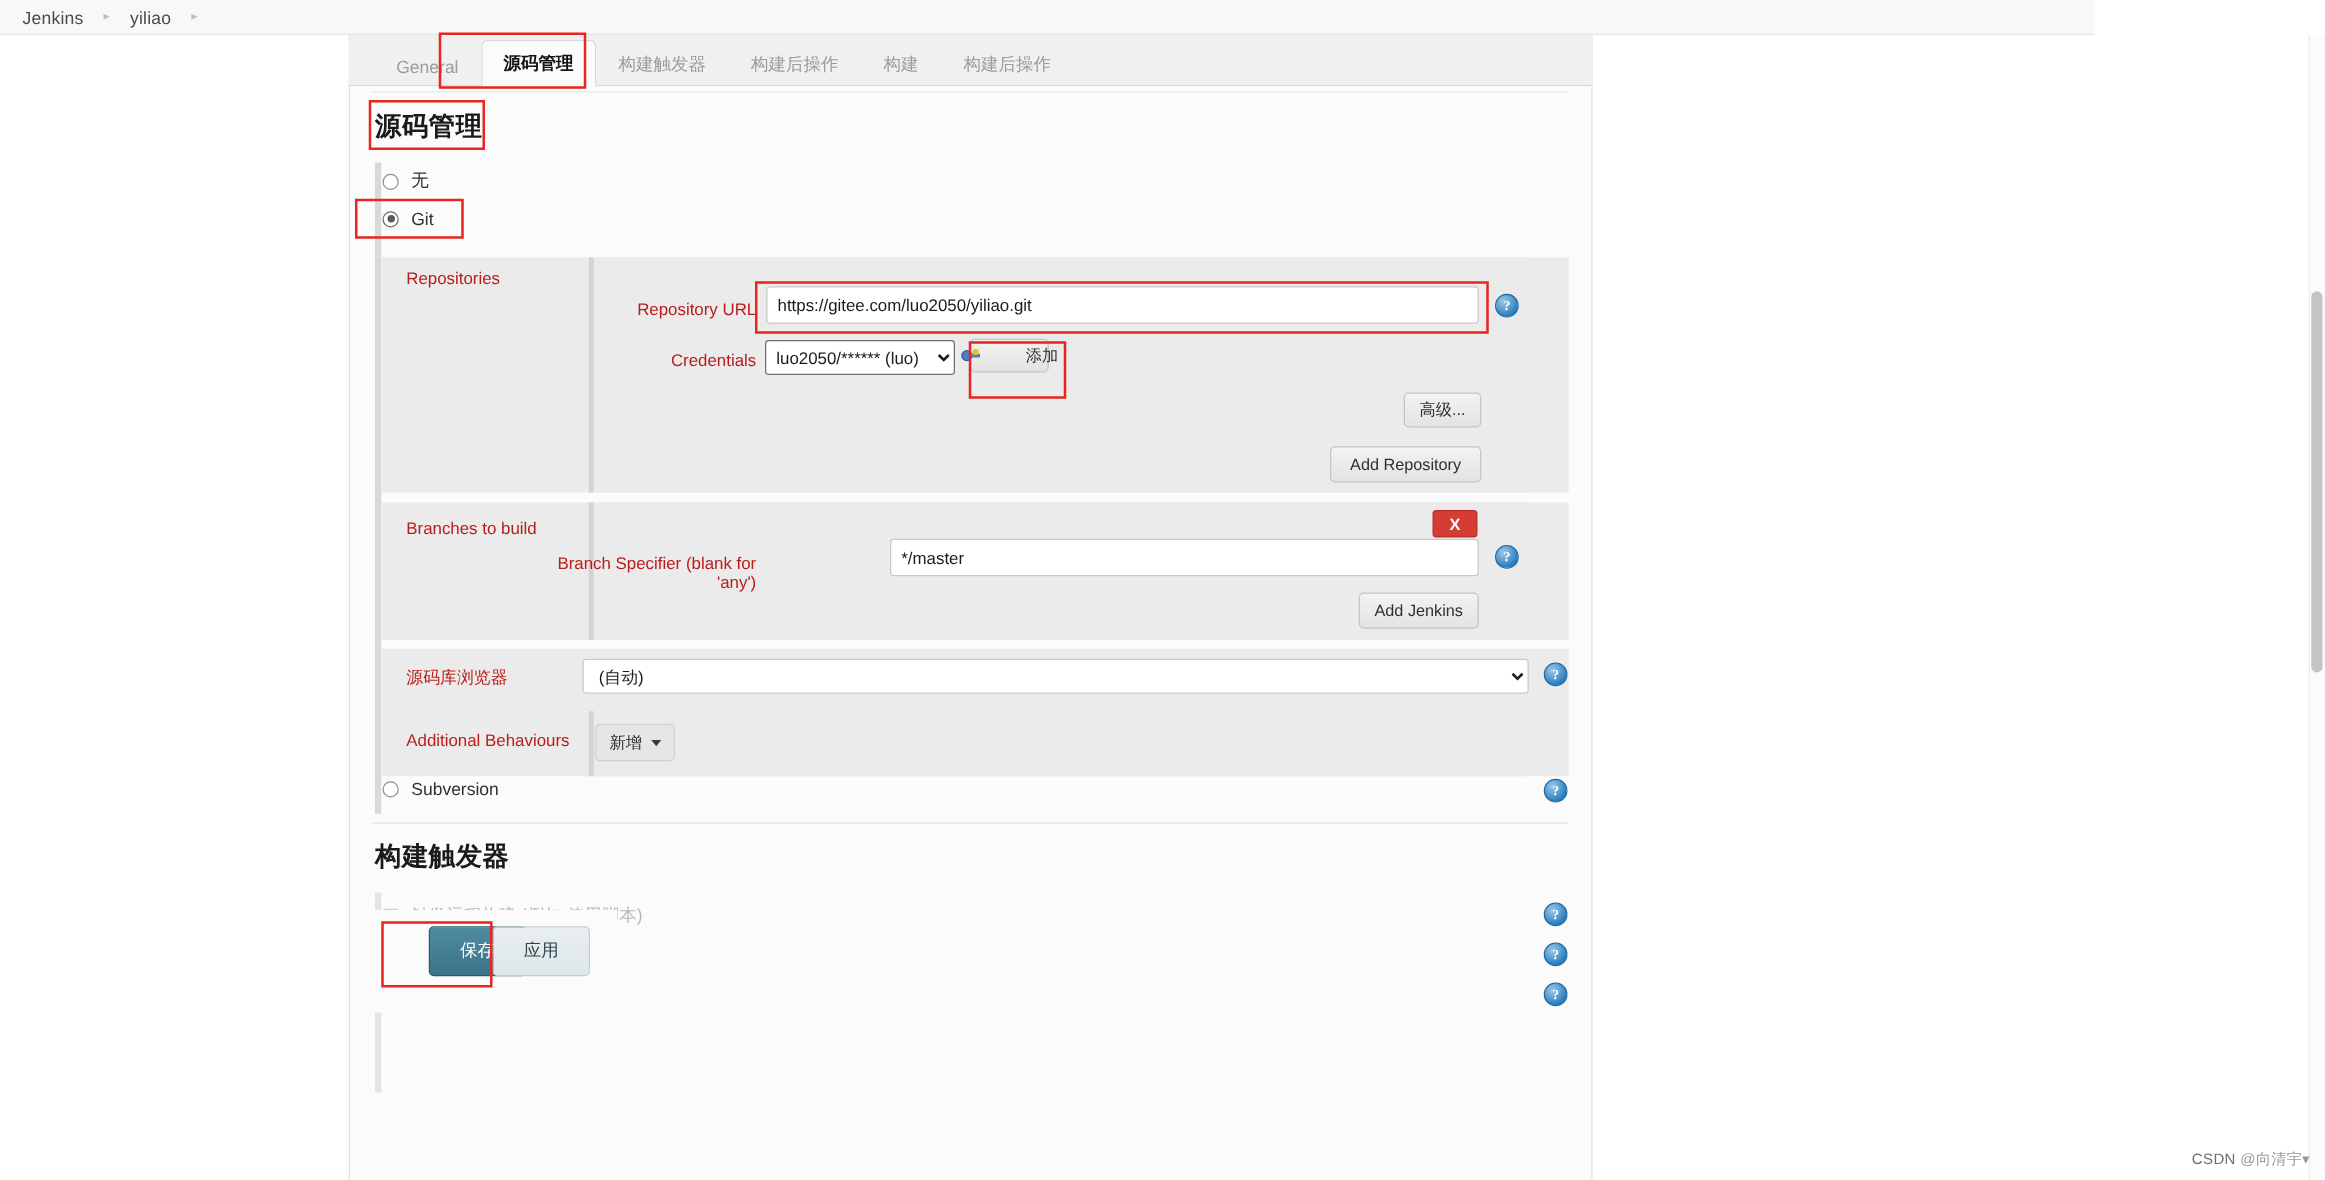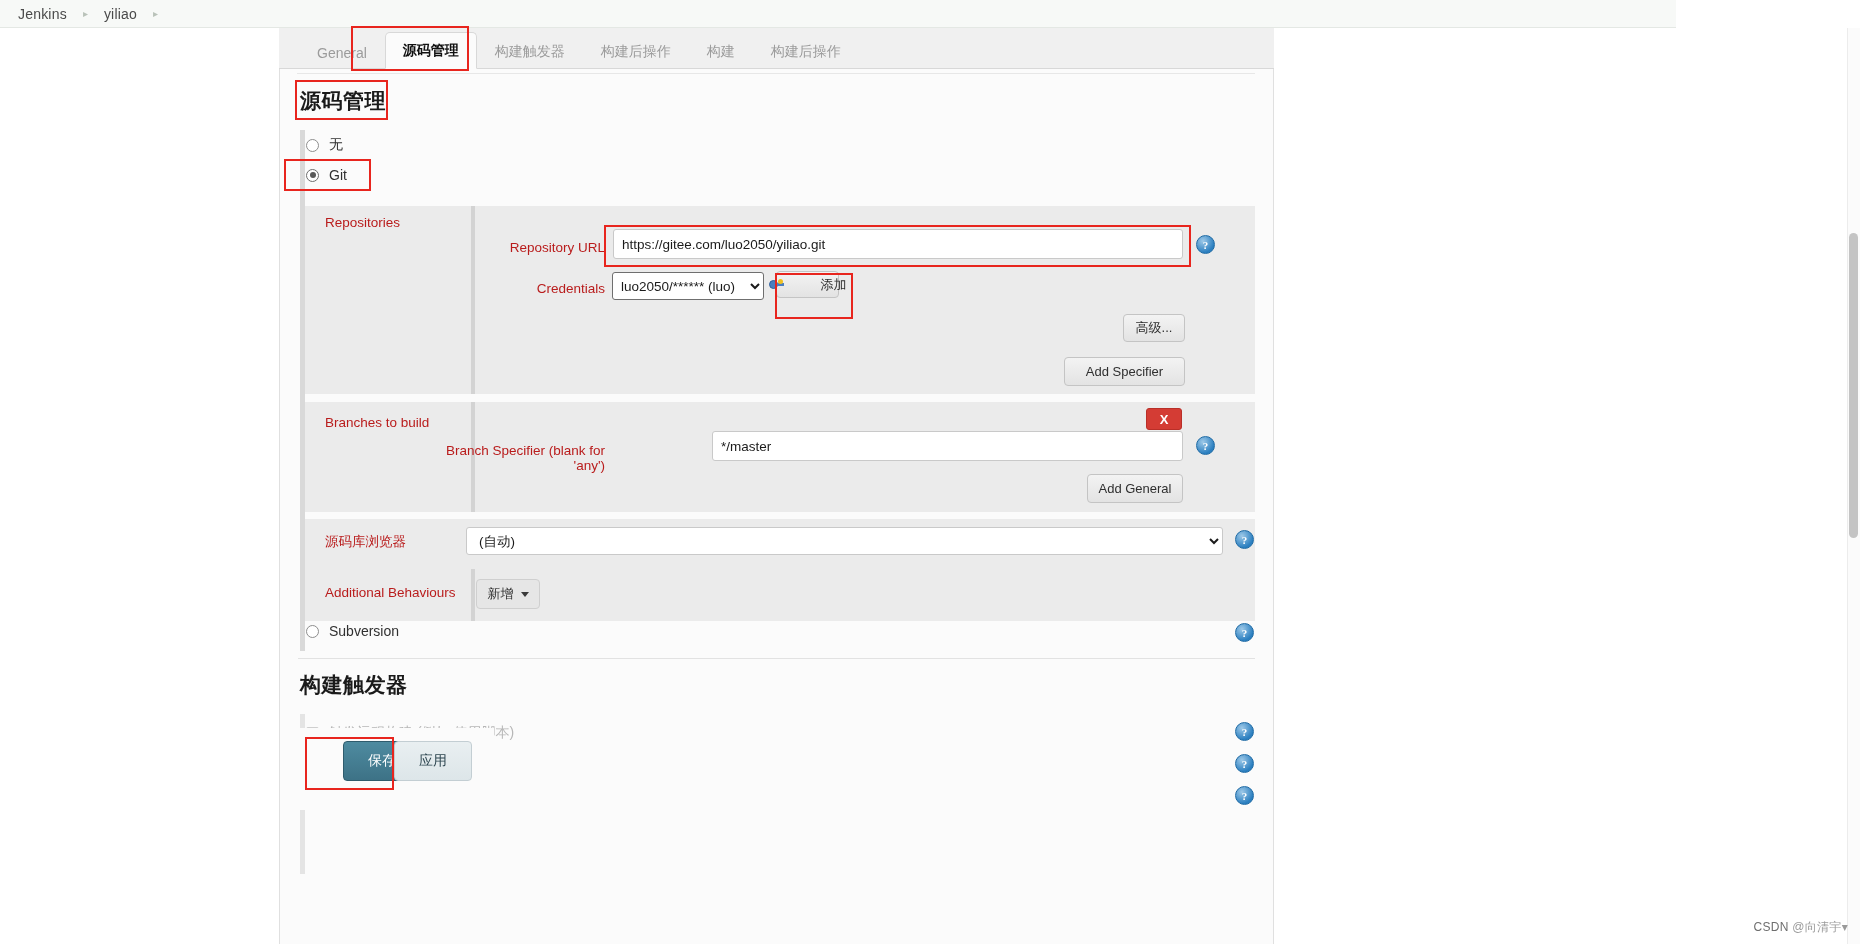--- a/index.html
+++ b/index.html
@@ -260,37 +260,37 @@
           <span class="kd"></span>
       </span>
       <span>添加</span>
     </div>
 
     <div class="btn" style="left:843px;top:245px;width:62px;height:28px;">
       <span>高级...</span>
     </div>
 
     <div class="btn" style="left:784px;top:288px;width:121px;height:29px;">
-      <span>Add Specifier</span>
+      <span>Add Repository</span>
     </div>
 
     <div class="panel" style="left:25px;top:333px;width:950px;height:110px;background:#ebebeb;"></div>
 
     <div class="row-label" style="left:45px;top:346px;width:200px;">Branches to build</div>
 
     <div class="panel-inner" style="left:191px;top:333px;width:750px;height:110px;"></div>
 
     <div class="btn-x" style="left:866px;top:339px;width:34px;height:20px;">X</div>
 
     <div class="row-label right" style="left:155px;top:374px;width:170px;">Branch Specifier (blank for 'any')</div>
     <input class="text" style="left: 432px; top: 362px; width: 471px;" value="*/master">
     <div class="help" style="left:916px;top:367px;">?</div>
 
     <div class="btn" style="left:807px;top:405px;width:96px;height:29px;">
-      <span>Add General</span>
+      <span>Add Jenkins</span>
     </div>
 
     <div class="panel" style="left:25px;top:450px;width:950px;height:50px;background:#ebebeb;"></div>
     <div class="row-label" style="left:45px;top:464px;width:200px;">源码库浏览器</div>
     <select class="sel-wide" style="left:186px;top:458px;width:757px;">
       <option>(自动)</option>
     </select>
     <div class="help" style="left:955px;top:461px;">?</div>
 
     <div class="panel" style="left:25px;top:500px;width:950px;height:52px;background:#ebebeb;"></div>

